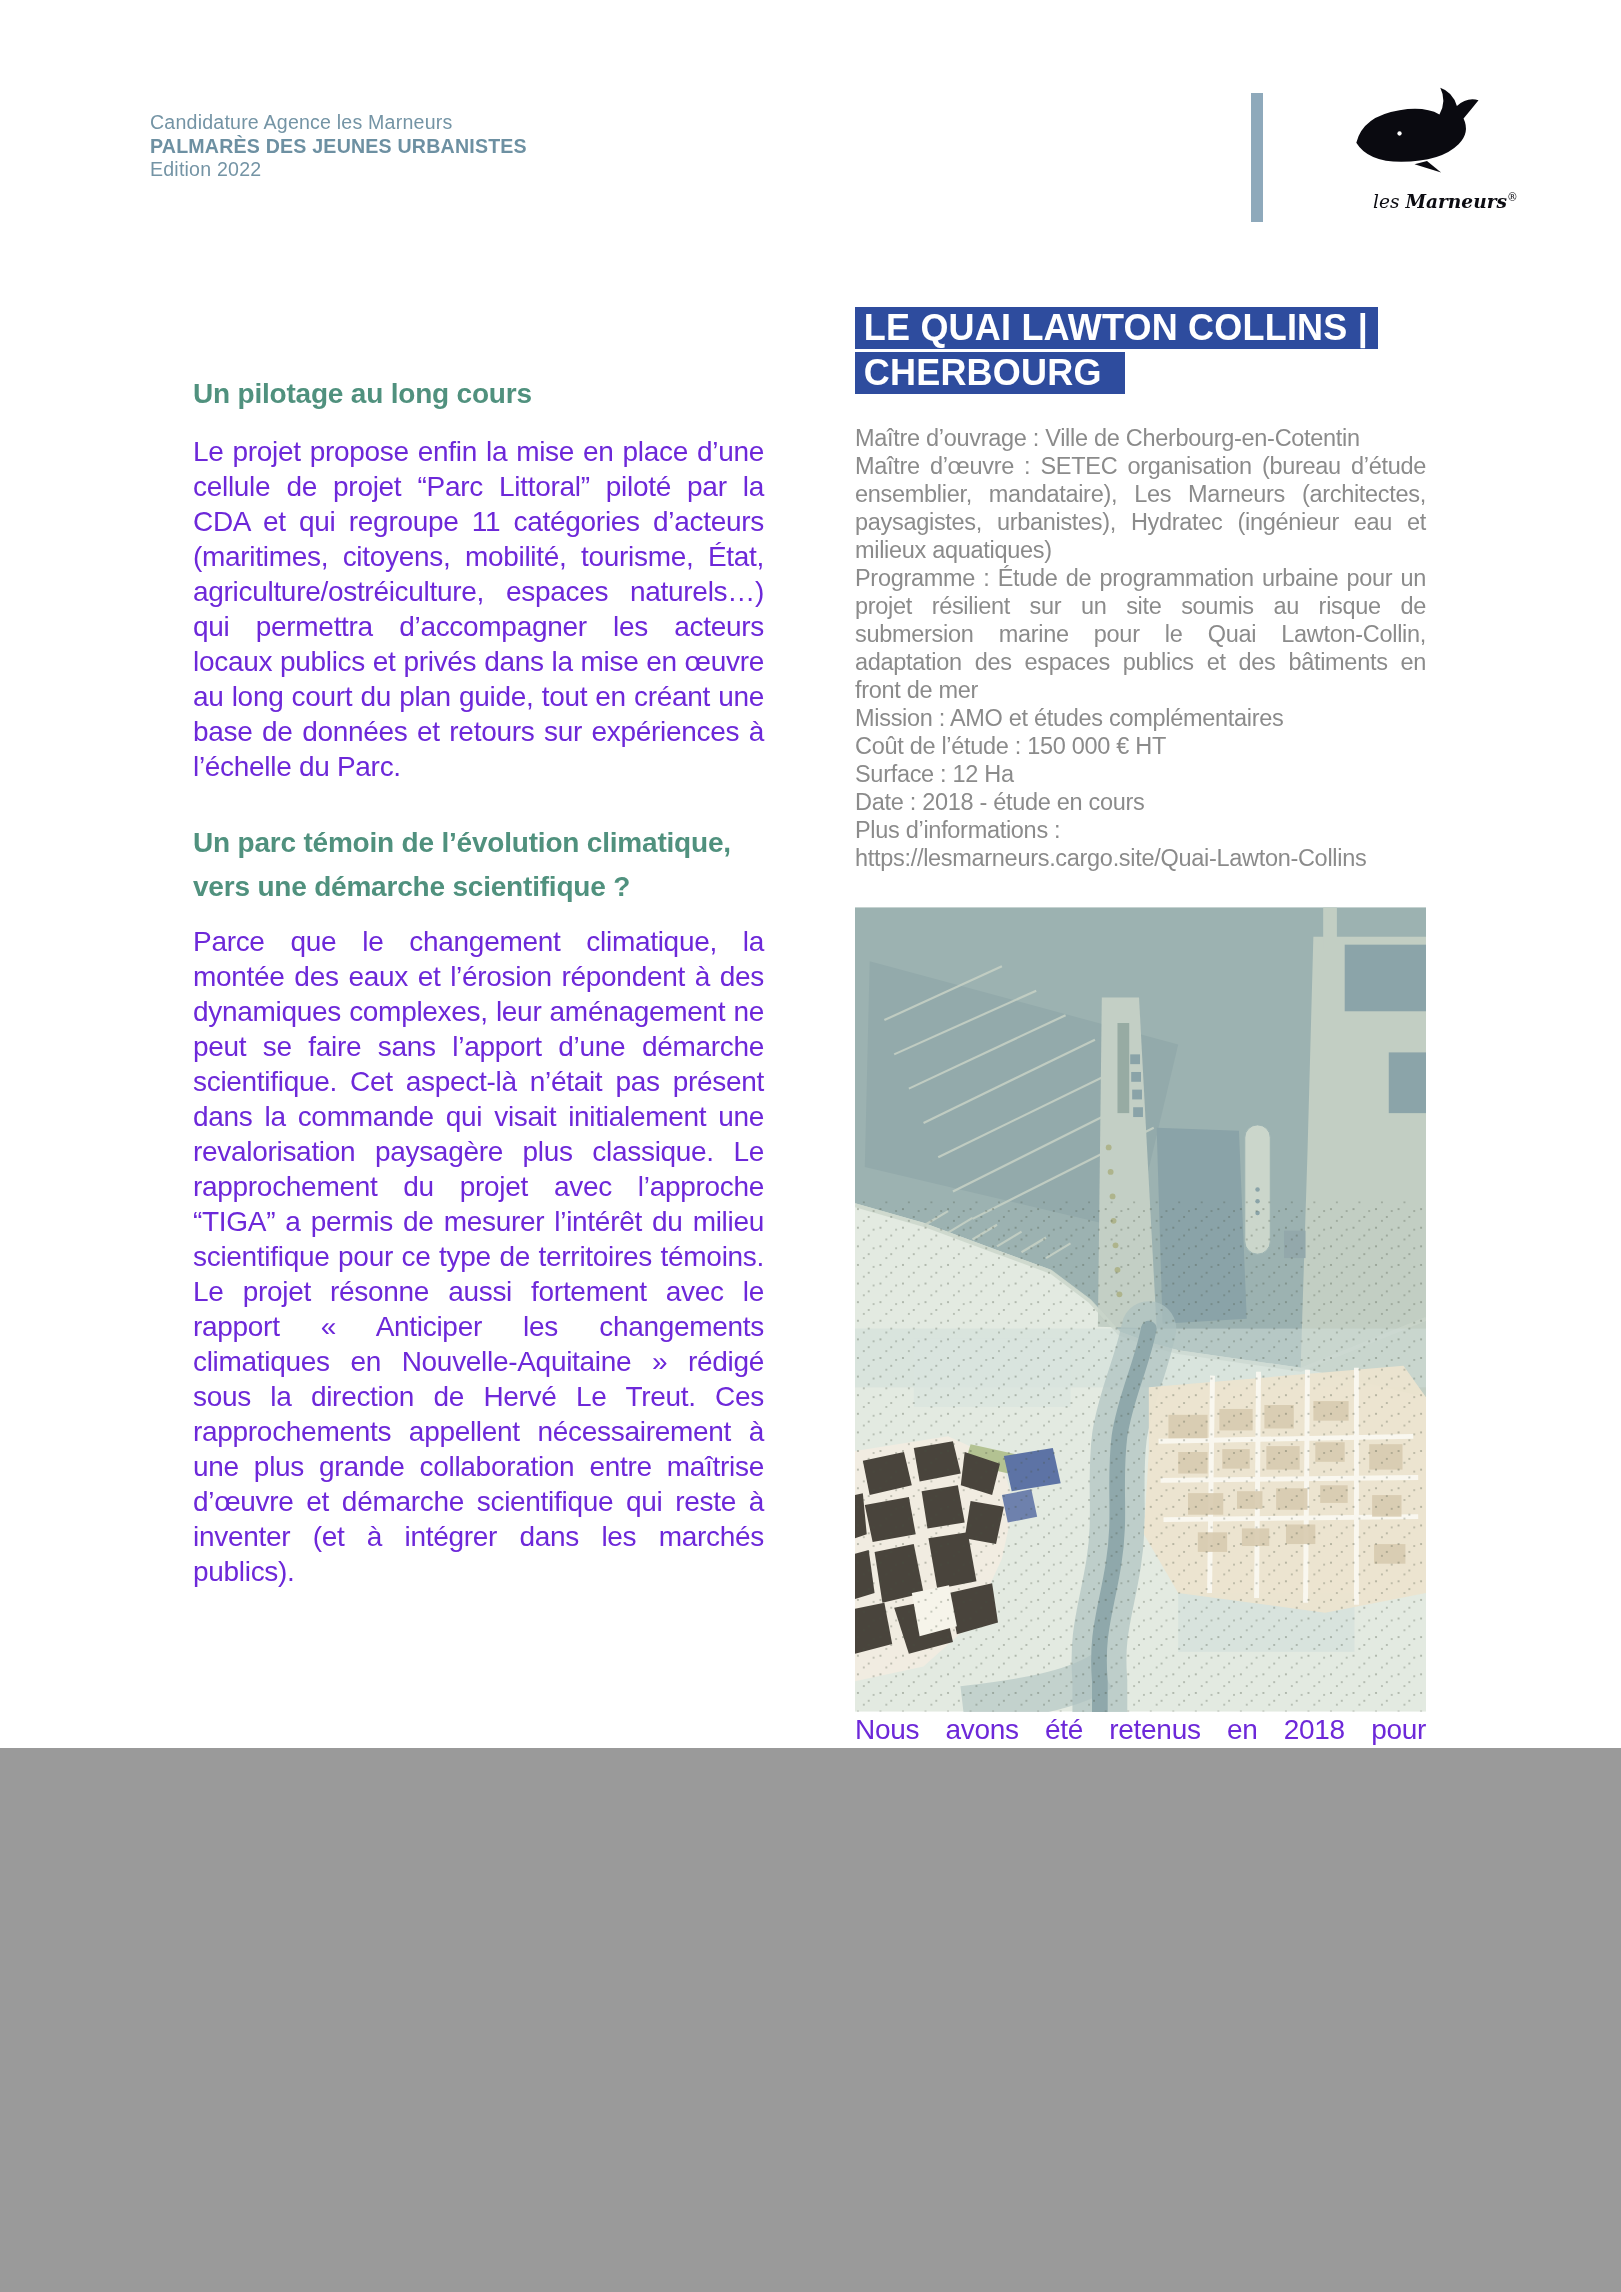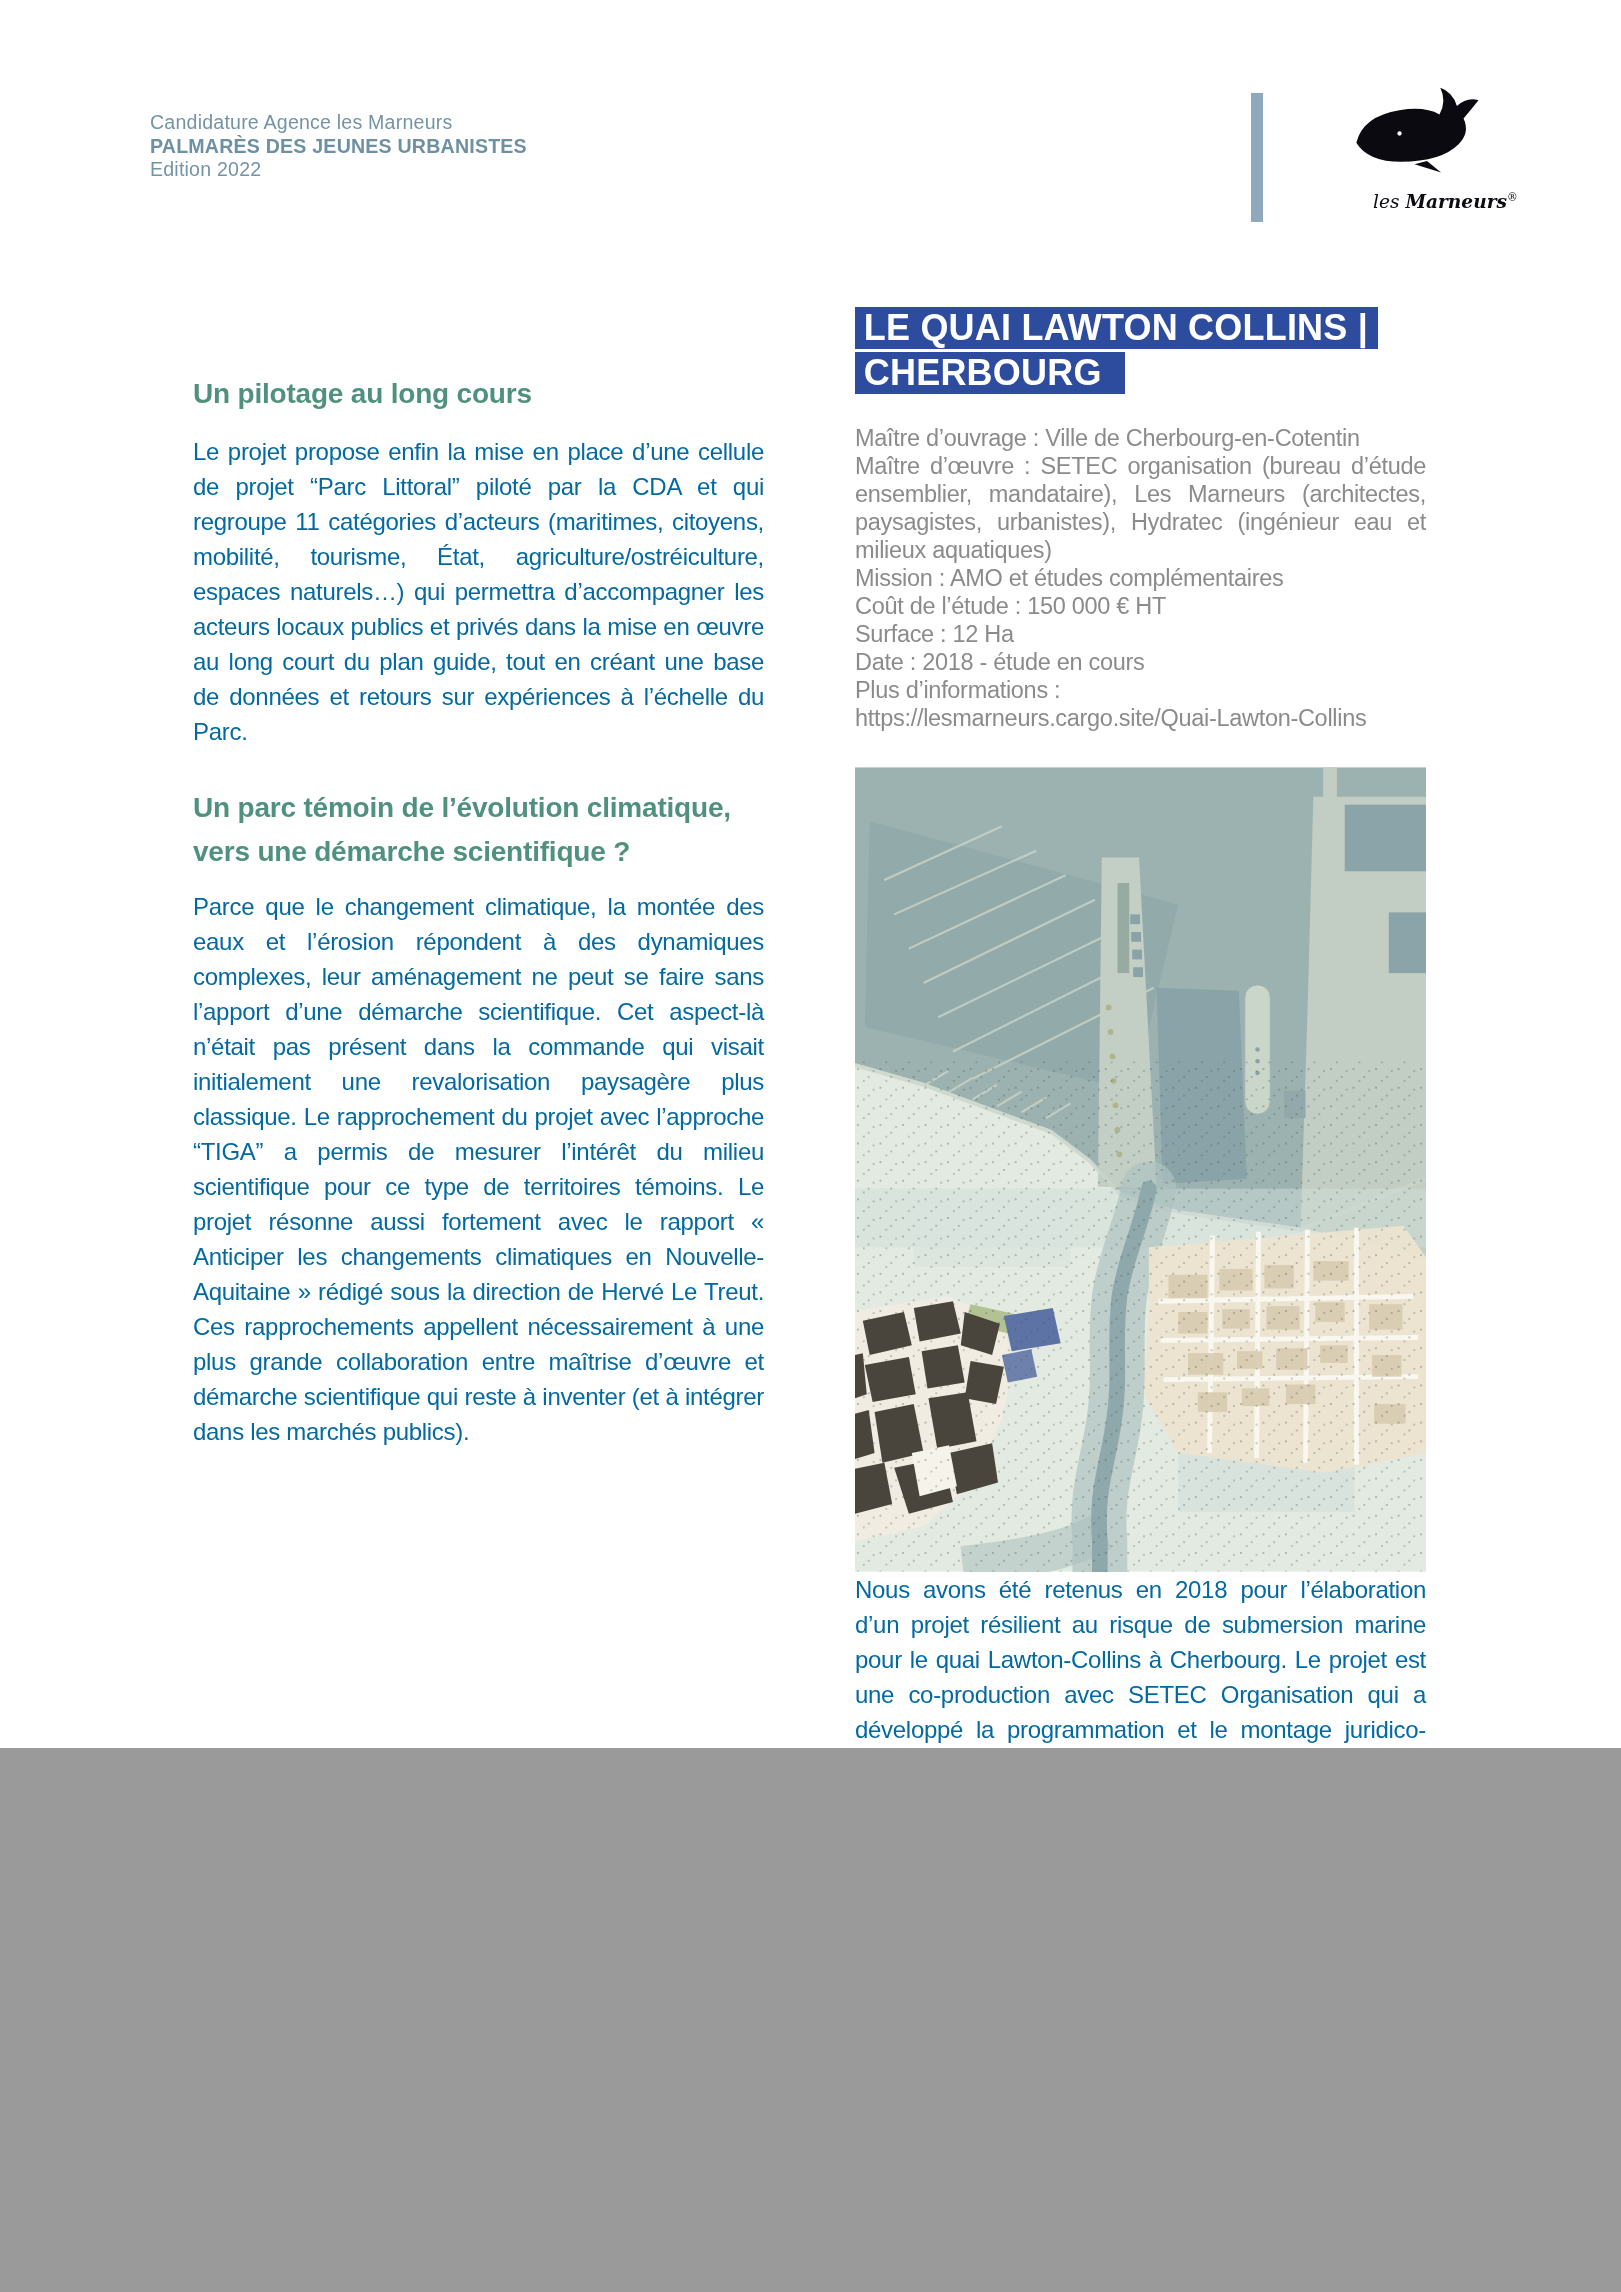--- a/index.html
+++ b/index.html
@@ -33,22 +33,22 @@
   
   .col-left{position:absolute;left:193px;top:372px;width:571px;}
   .col-right{position:absolute;left:855px;top:307px;width:571px;}
   h2.section{
     margin:0 0 17.6px 0;
     color:#50917e;font-size:28px;line-height:44px;font-weight:bold;
     letter-spacing:-0.2px;
   }
   h2.section.second{margin-top:37px;margin-bottom:15.7px;}
   p.body{
-    margin:0;color:#0369a1;
-    font-size:24px;line-height:35px;letter-spacing:-0.3px;
+    margin:0;color:#6d28d9;
+    font-size:28px;line-height:35px;letter-spacing:-0.3px;
     text-align:justify;
   }
   
   .banner{line-height:36px;}
   .banner .line{
     display:inline-block;
     background:#2e4c9e;color:#ffffff;
     font-size:36px;font-weight:bold;letter-spacing:0.2px;
     padding:2.9px 9.8px 2.9px 8.8px;
   }
@@ -111,20 +111,21 @@
   <div class="col-right">
 
     <div class="banner">
       <span class="line">LE QUAI LAWTON COLLINS |</span><br>
       <span class="line l2">CHERBOURG</span>
     </div>
 
     <div class="details">
       <div class="item">Maître d’ouvrage : Ville de Cherbourg-en-Cotentin</div>
       <div class="item">Maître d’œuvre  : SETEC organisation (bureau d’étude ensemblier, mandataire), Les Marneurs (architectes, paysagistes, urbanistes), Hydratec (ingénieur eau et milieux aquatiques)</div>
+      <div class="item">Programme : Étude de programmation urbaine pour un projet résilient sur un site soumis au risque de submersion marine  pour le Quai Lawton-Collin, adaptation des espaces publics et des bâtiments en front de mer</div>
       <div class="item">Mission : AMO et études complémentaires</div>
       <div class="item">Coût de l’étude : 150 000 € HT</div>
       <div class="item">Surface : 12 Ha</div>
       <div class="item">Date : 2018 - étude en cours</div>
       <div class="item">Plus d’informations :</div>
       <div class="item">https://lesmarneurs.cargo.site/Quai-Lawton-Collins</div>
     </div>
 
     <div class="map-frame">
       <svg width="571" height="805" viewBox="0 0 583 821">

